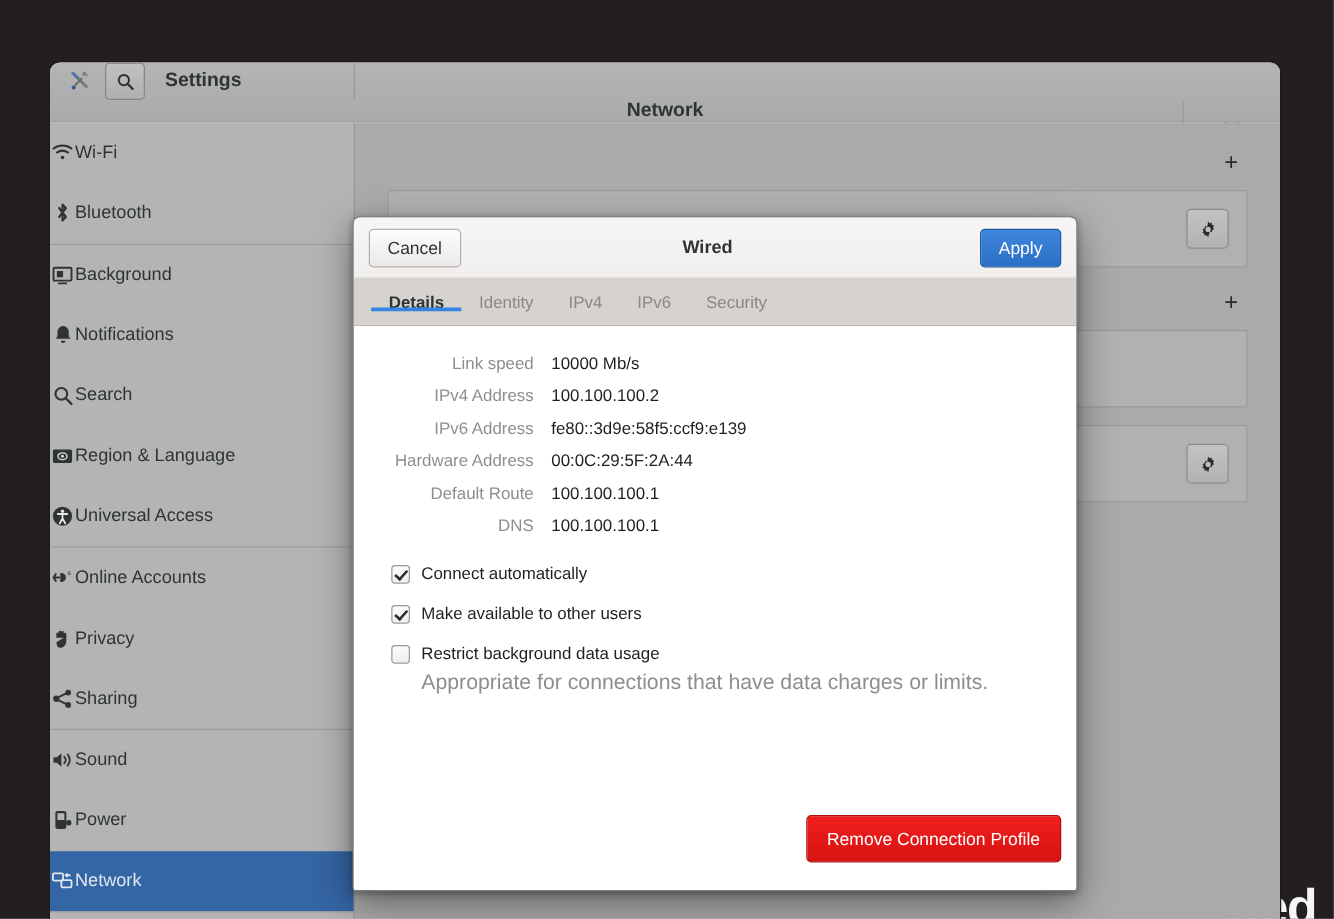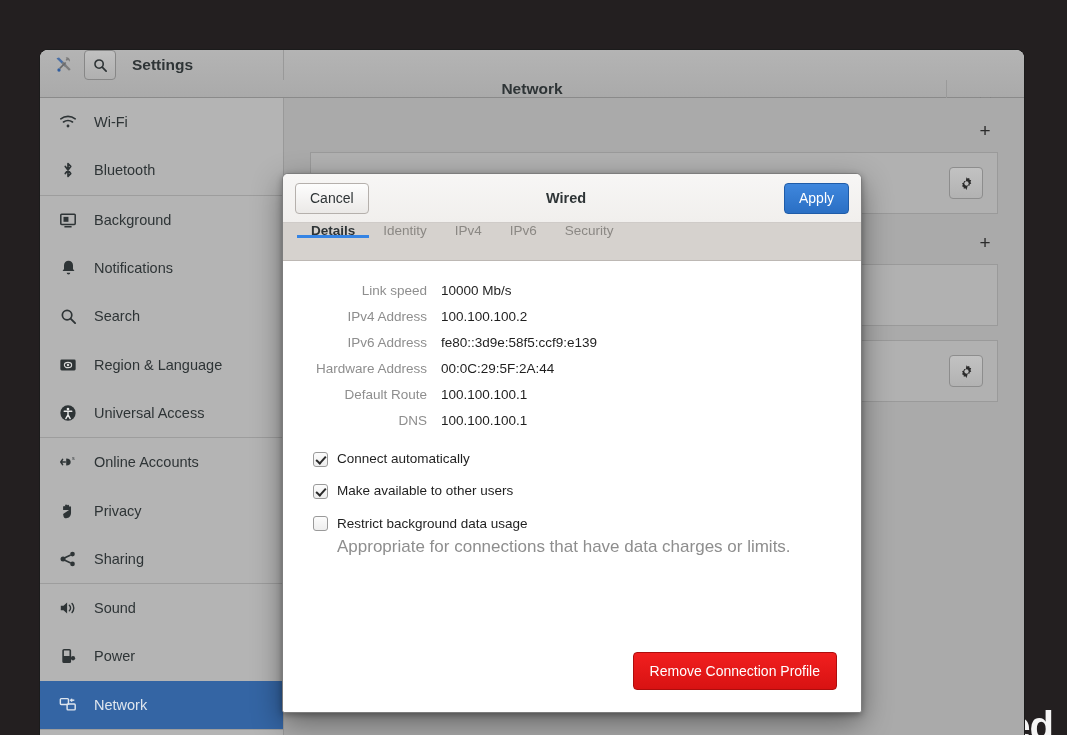--- a/index.html
+++ b/index.html
@@ -87,22 +87,20 @@
   
   .sidebar {
     width: 244px;
     background: #b4b4b4;
     border-right: 1px solid #999;
     overflow: hidden;
   }
   .side-item {
     display: flex; align-items: center;
     height: 48.3px;
-    padding-left: 18px;
-    gap: 16px;
     color: #2e3436;
     font-size: 14.5px;
     cursor: pointer;
   }
   .side-item.selected {
     background: #3465a4;
     color: #dfe6ee;
   }
   .side-sep { height: 1px; background: #9d9d9d; margin: 0; }
   .side-ico { width: 20px; height: 20px; flex: none; display:flex; align-items:center; justify-content:center; }
@@ -185,21 +183,21 @@
     text-align: center;
     font-size: 14.5px; font-weight: bold; color: #2e3436;
     pointer-events: none;
   }
   .dlg-spacer { flex: 1; }
 
   .dlg-tabs {
     height: 38px;
     background: #d6d2ce;
     border-bottom: 1px solid #bdb8b4;
-    display: flex; align-items: flex-start;
+    display: flex; align-items: center;
     padding-left: 14px;
     flex: none;
   }
   .dlg-tab {
     display: flex; align-items: center;
     padding: 0 14px;
     font-size: 13.5px;
     color: #8b8884;
     cursor: pointer;
     position: relative;
@@ -256,21 +254,21 @@
     width: 4px; height: 8px;
     border: solid #2b2b2b;
     border-width: 0 2px 2px 0;
     transform: rotate(42deg);
   }
   .check-text { font-size: 13.5px; color: #1f1f1f; line-height: 1.35; }
   .check-sub { font-size: 17px; color: #8e8e8e; margin-top: 3px; }
 
   .danger-wrap {
     position: absolute;
-    right: 24px; bottom: 22px;
+    right: 12px; bottom: 22px;
   }
   .danger-btn {
     padding: 10px 16px;
     background: linear-gradient(to bottom,#f11f1f,#d81212);
     border: 1px solid #ae0d0d;
     border-radius: 4px;
     color: #ffffff;
     font-size: 14px;
     cursor: pointer;
     font-family: "Liberation Sans", sans-serif;

